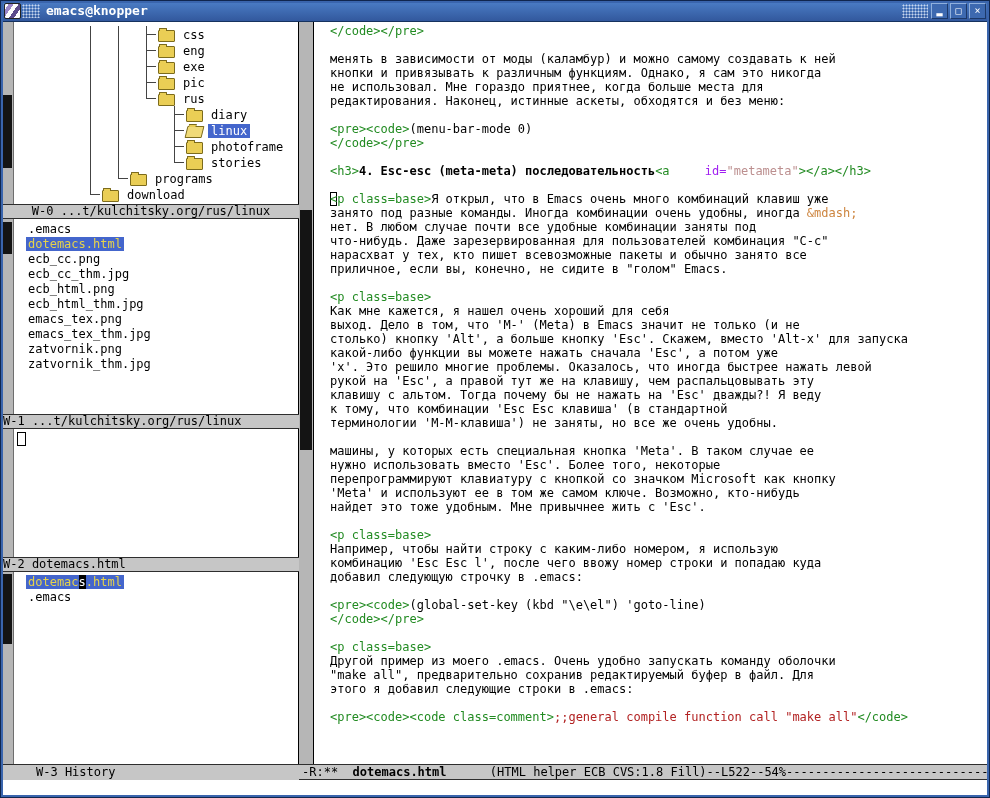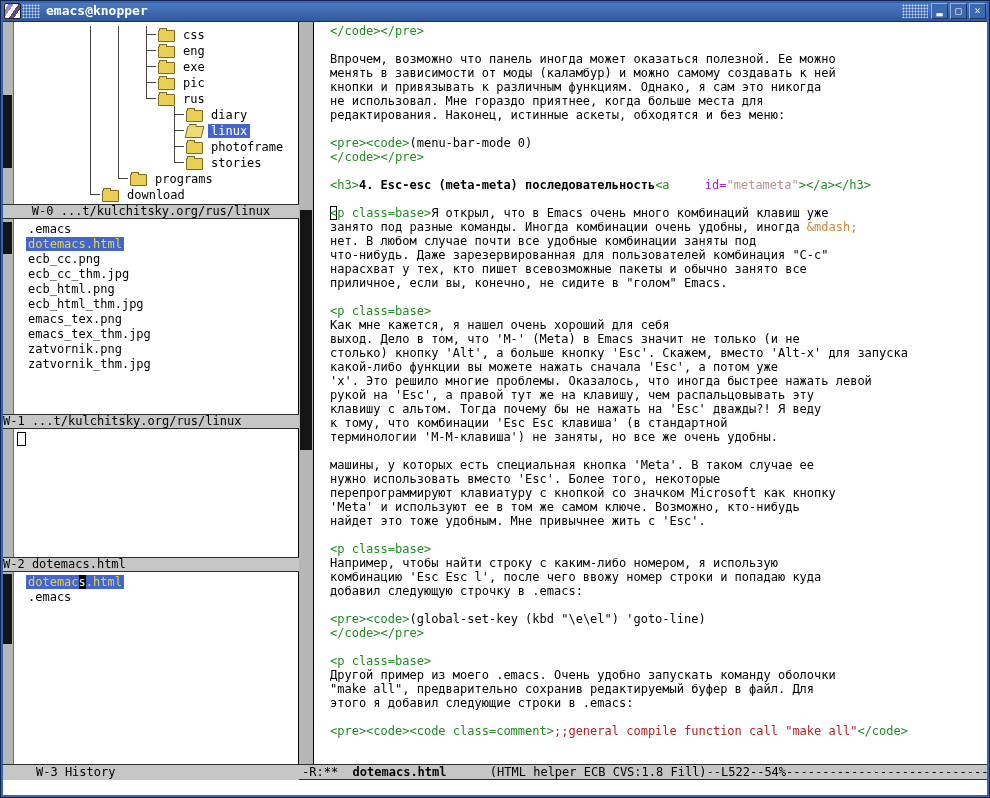--- a/index.html
+++ b/index.html
@@ -224,21 +224,20 @@
   <div class="hdr" id="w2-header">W-2 dotemacs.html</div>
   <div class="panel" id="w2-panel">
       <div class="file-row"><span class="flabel sel-file">dotemac<span class="blockcur">s</span>.html</span></div>
       <div class="file-row"><span class="flabel">.emacs</span></div>
     </div>
 
   <div class="editarea">
     <div>
         <div class="bufline"><span class="sg-t">&lt;/code&gt;&lt;/pre&gt;</span></div>
         <div class="bufline"></div>
-        <div class="bufline"><span class="sg-p">Впрочем, возможно что панель иногда может оказаться полезной. Ее можно</span></div>
         <div class="bufline"><span class="sg-p">менять в зависимости от моды (каламбур) и можно самому создавать к ней</span></div>
         <div class="bufline"><span class="sg-p">кнопки и привязывать к различным функциям. Однако, я сам это никогда</span></div>
         <div class="bufline"><span class="sg-p">не использовал. Мне гораздо приятнее, когда больше места для</span></div>
         <div class="bufline"><span class="sg-p">редактирования. Наконец, истинные аскеты, обходятся и без меню:</span></div>
         <div class="bufline"></div>
         <div class="bufline"><span class="sg-t">&lt;pre&gt;&lt;code&gt;</span><span class="sg-p">(menu-bar-mode 0)</span></div>
         <div class="bufline"><span class="sg-t">&lt;/code&gt;&lt;/pre&gt;</span></div>
         <div class="bufline"></div>
         <div class="bufline"><span class="sg-t">&lt;h3&gt;</span><span class="sg-b">4. Esc-esc (meta-meta) последовательность</span><span class="sg-t">&lt;a </span><span class="sg-a">id=</span><span class="sg-s">"metameta"</span><span class="sg-t">&gt;&lt;/a&gt;&lt;/h3&gt;</span></div>
         <div class="bufline"></div>

